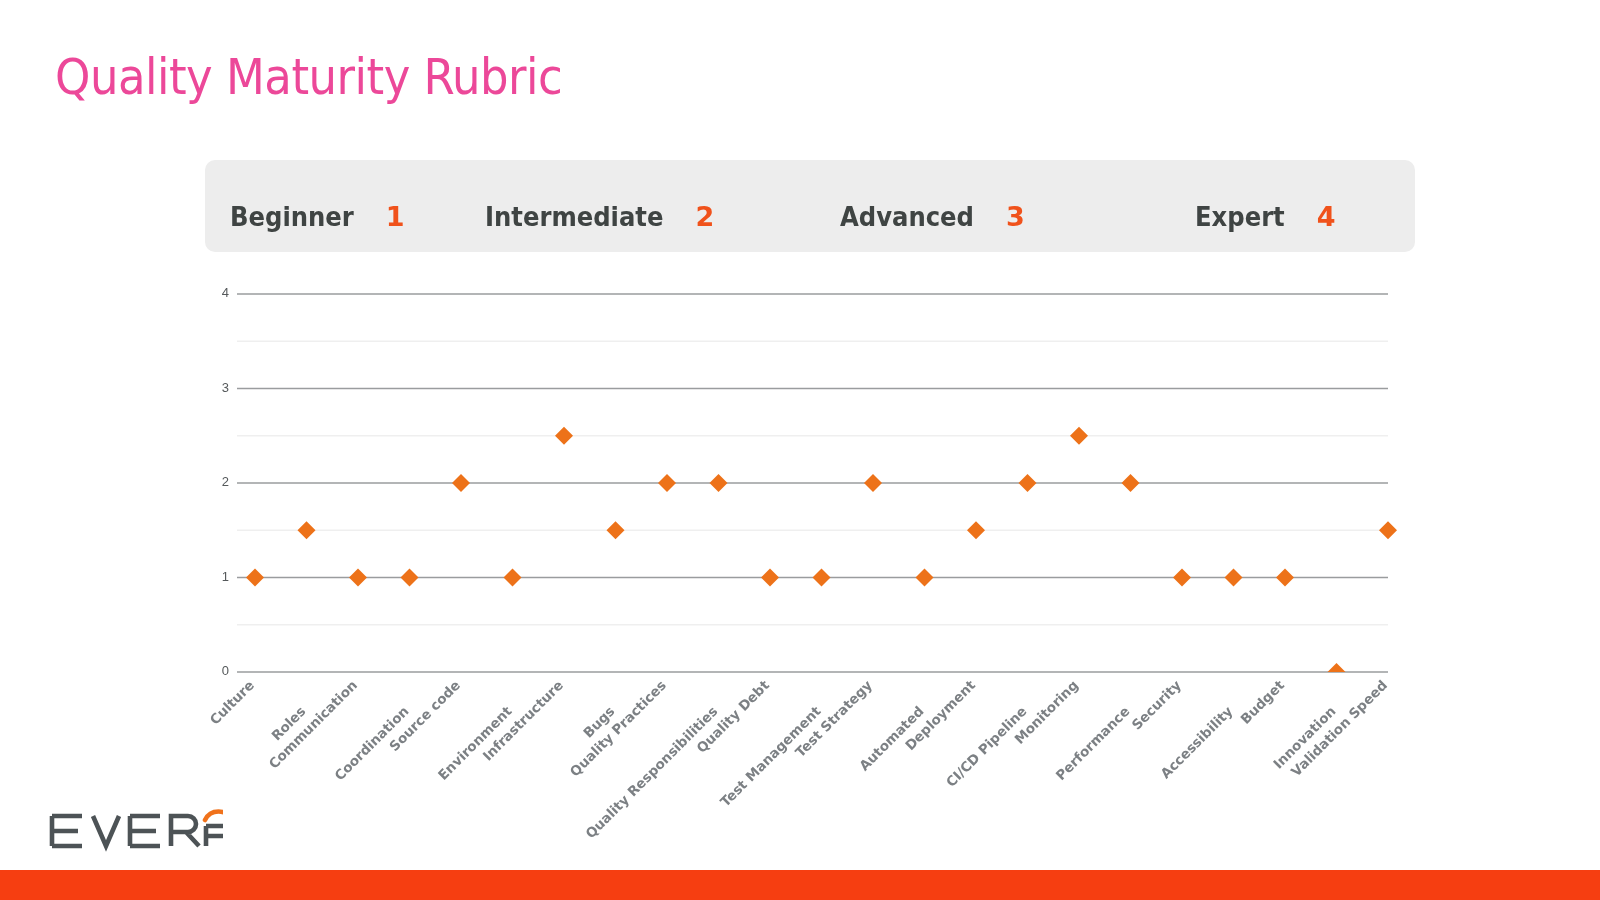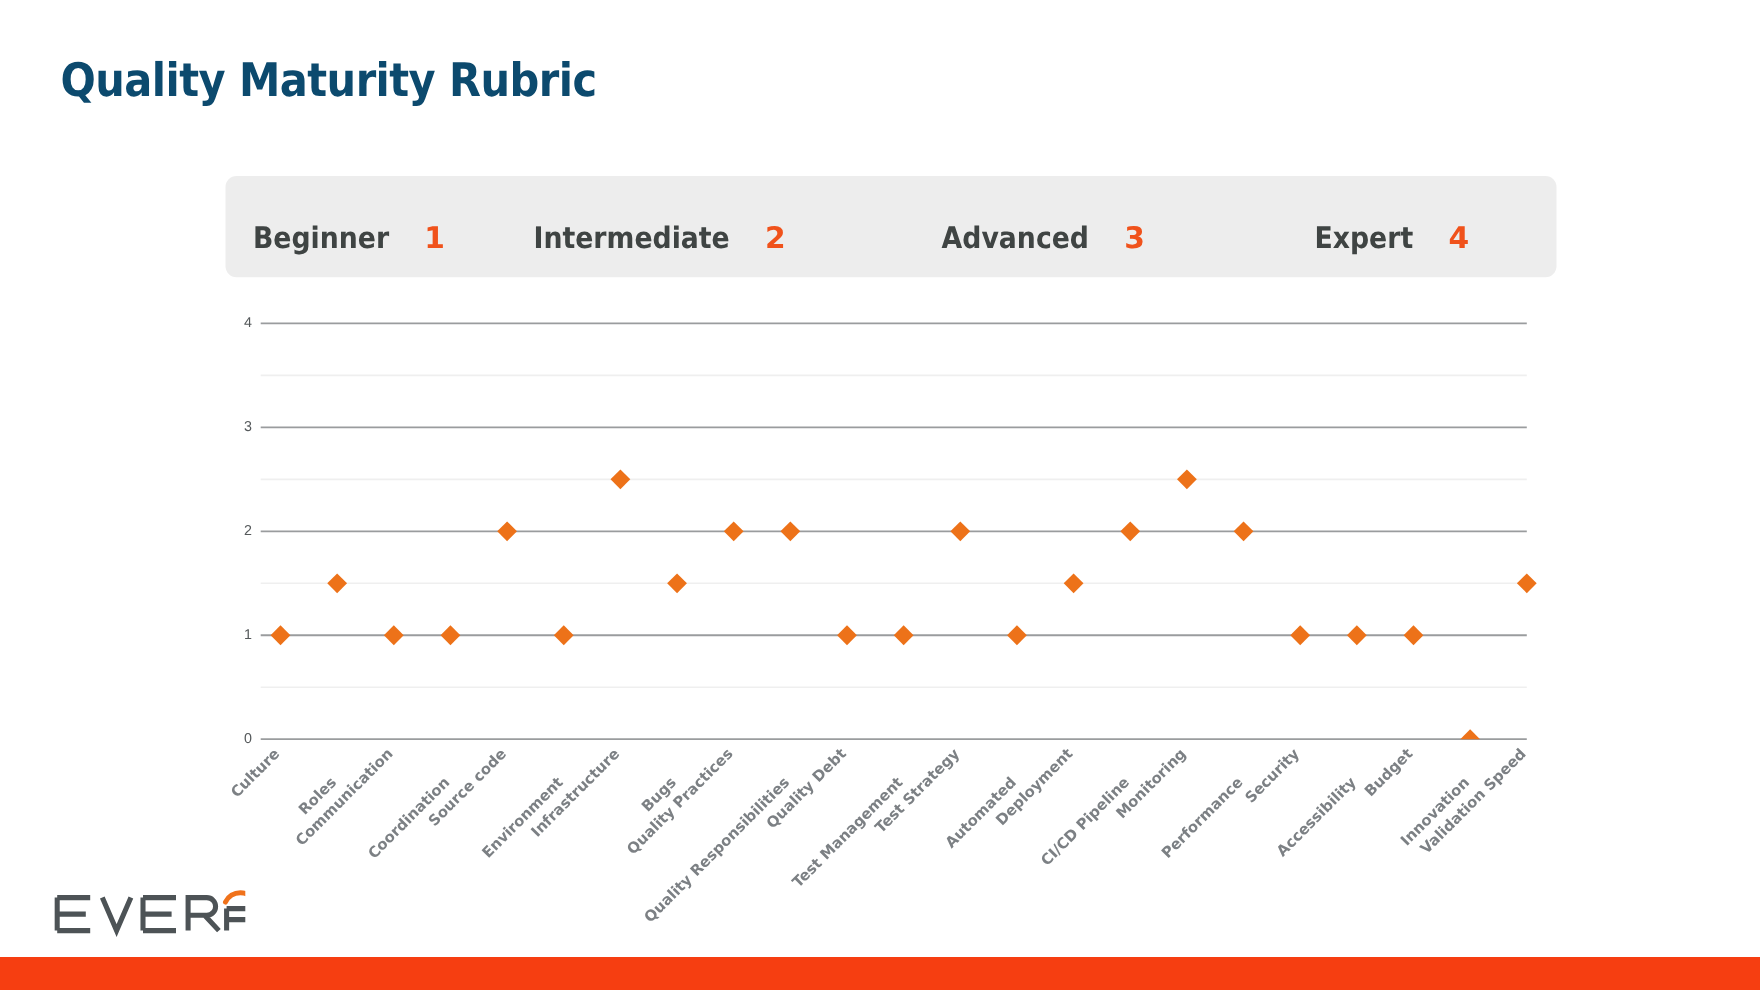--- a/index.html
+++ b/index.html
@@ -17,24 +17,24 @@
     width: 1600px;
     height: 900px;
     background: #ffffff;
   }
 
   
   #slide-title {
     position: absolute;
     left: 55px;
     top: 48px;
-    font-size: 42px;
-    font-weight: bold;
+    font-size: 50px;
+    font-weight: normal;
     letter-spacing: -0.5px;
-    color: #0c4a6e;
+    color: #ec4899;
     font-family: "DejaVu Sans", sans-serif;
     font-stretch: condensed;
     white-space: nowrap;
   }
 
   
   #legend-bar {
     position: absolute;
     left: 205px;
     top: 160px;
@@ -64,21 +64,21 @@
   .legend-score {
     font-size: 27px;
     font-weight: bold;
     color: #F0521B;
     font-family: "DejaVu Sans", sans-serif;
     margin-left: 32px;
   }
 
   #legend-item-0 { left: 25px; }
   #legend-item-1 { left: 280px; }
-  #legend-item-2 { left: 635px; margin-left: 16px; }
+  #legend-item-2 { left: 635px; }
   #legend-item-3 { left: 990px; }
 
   
   #chart {
     position: absolute;
     left: 0;
     top: 0;
     width: 1600px;
     height: 900px;
   }

